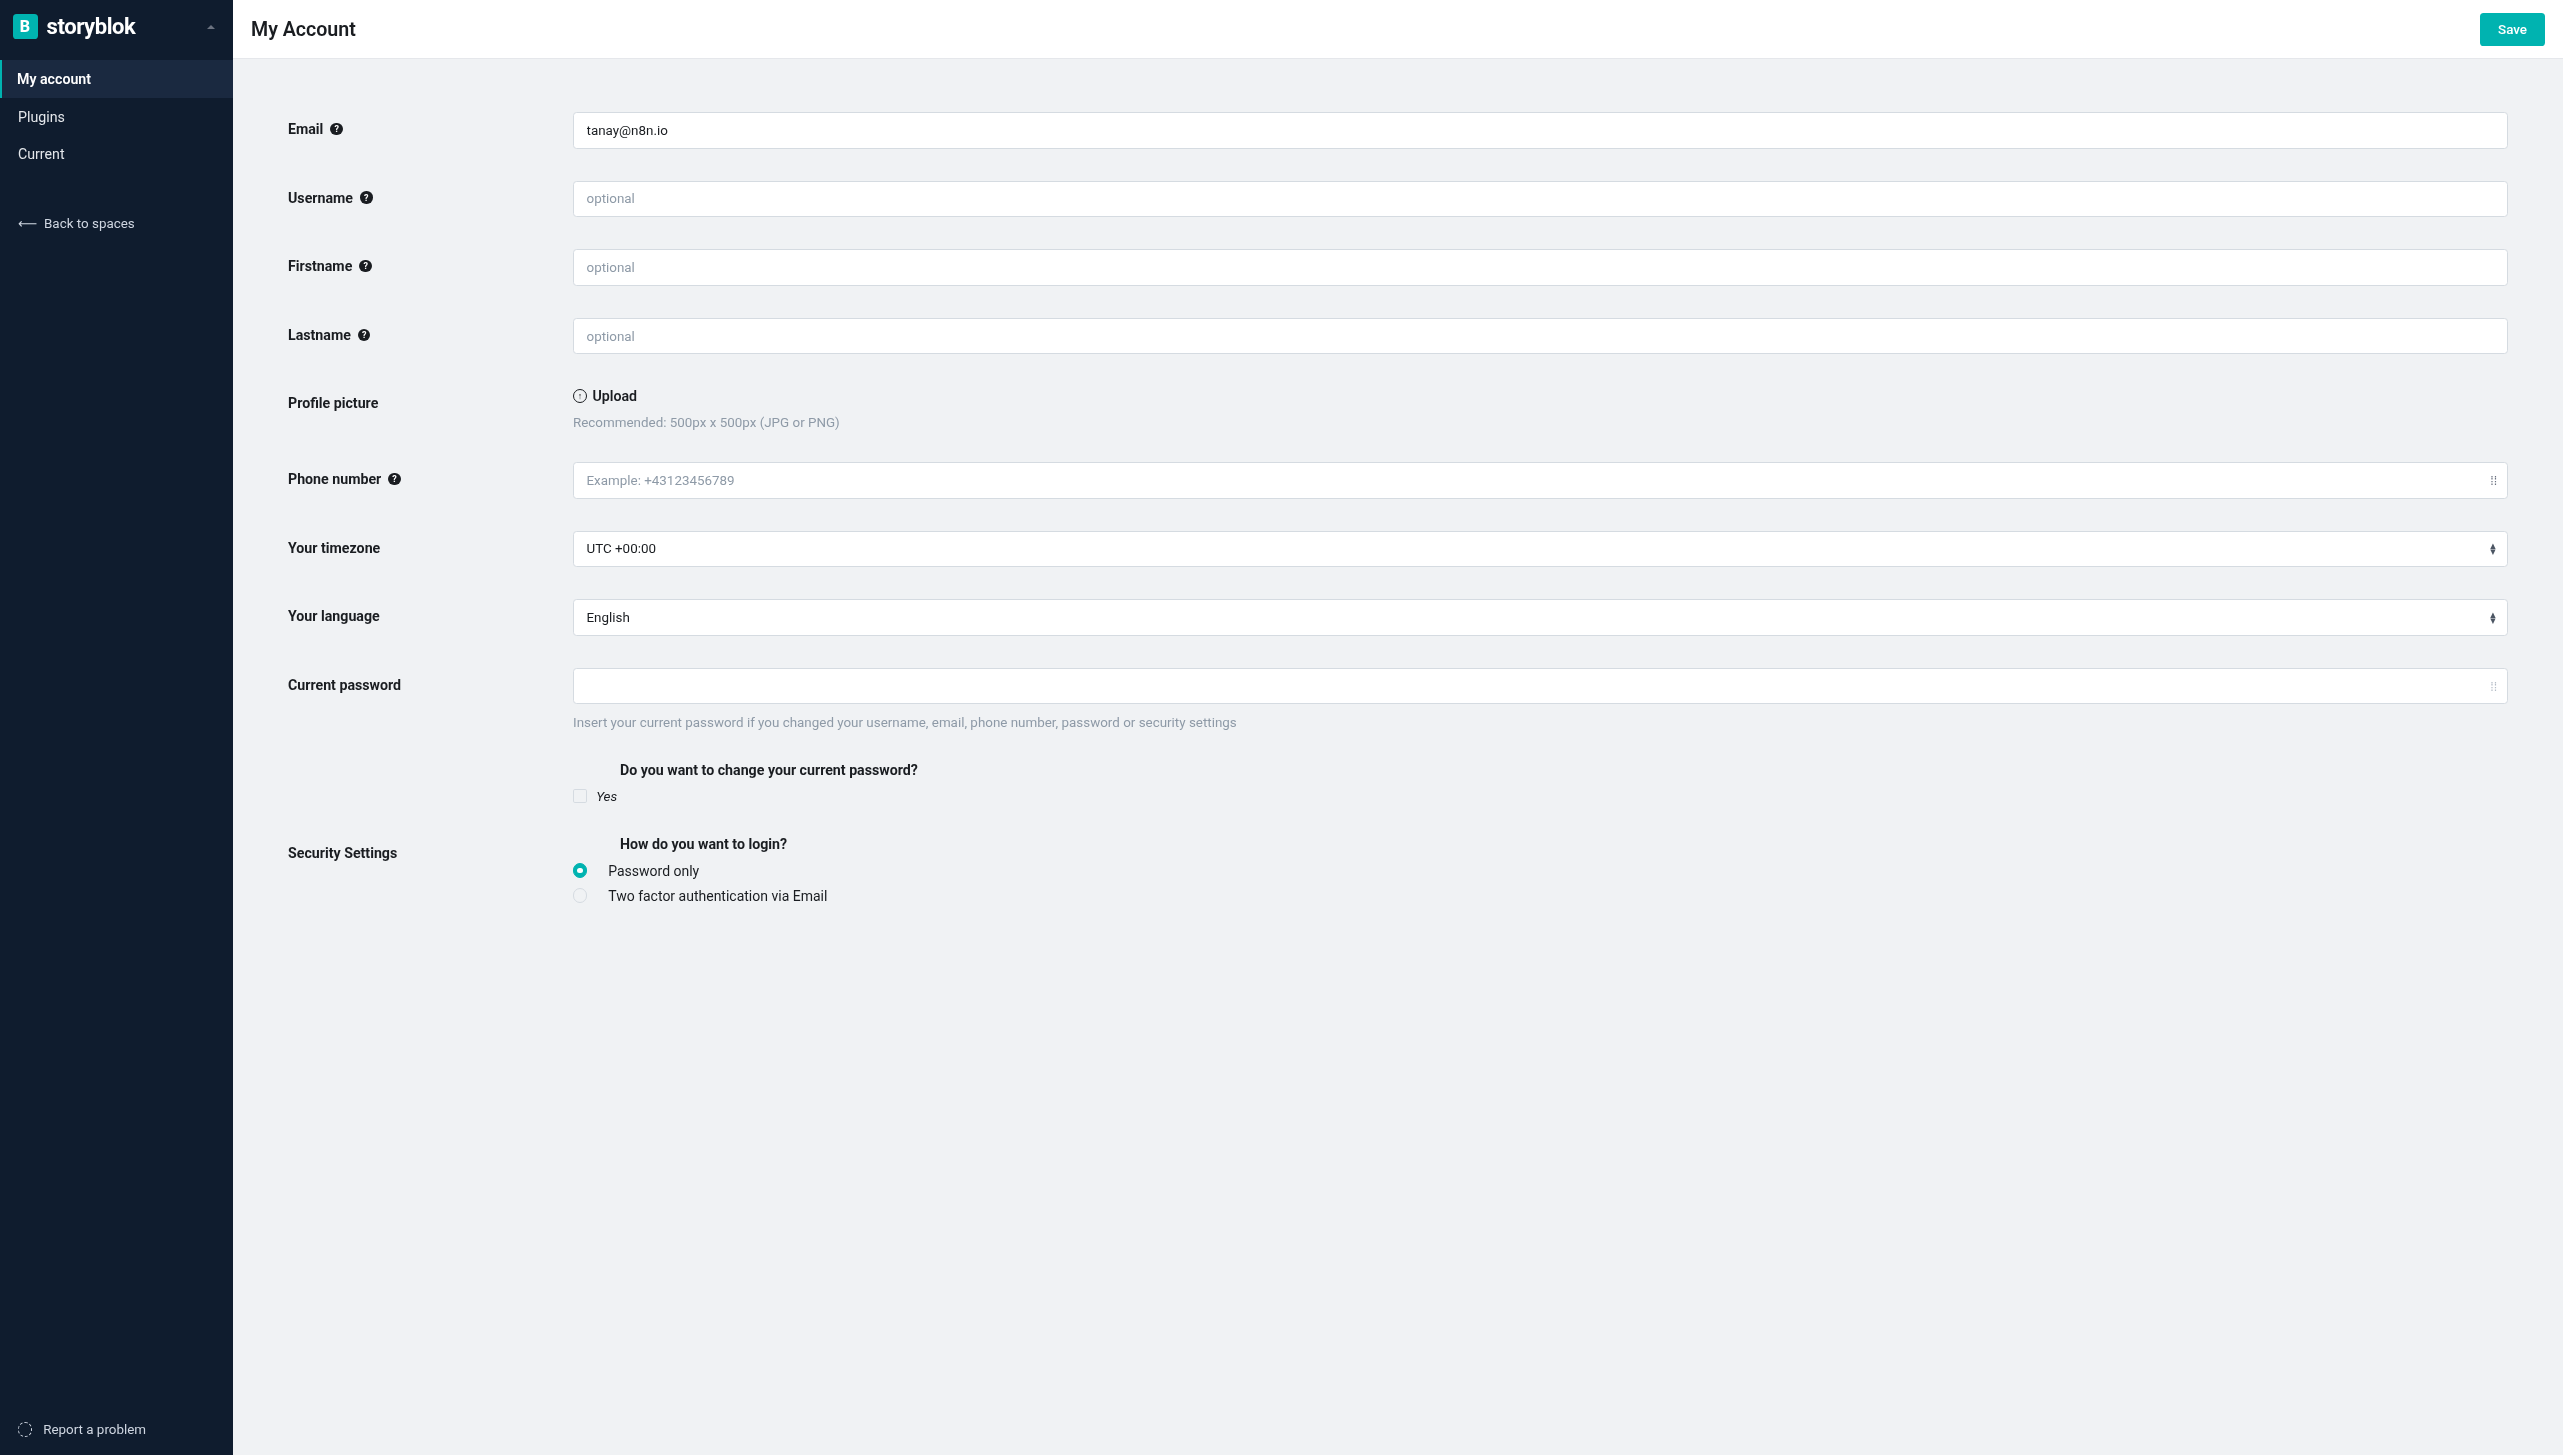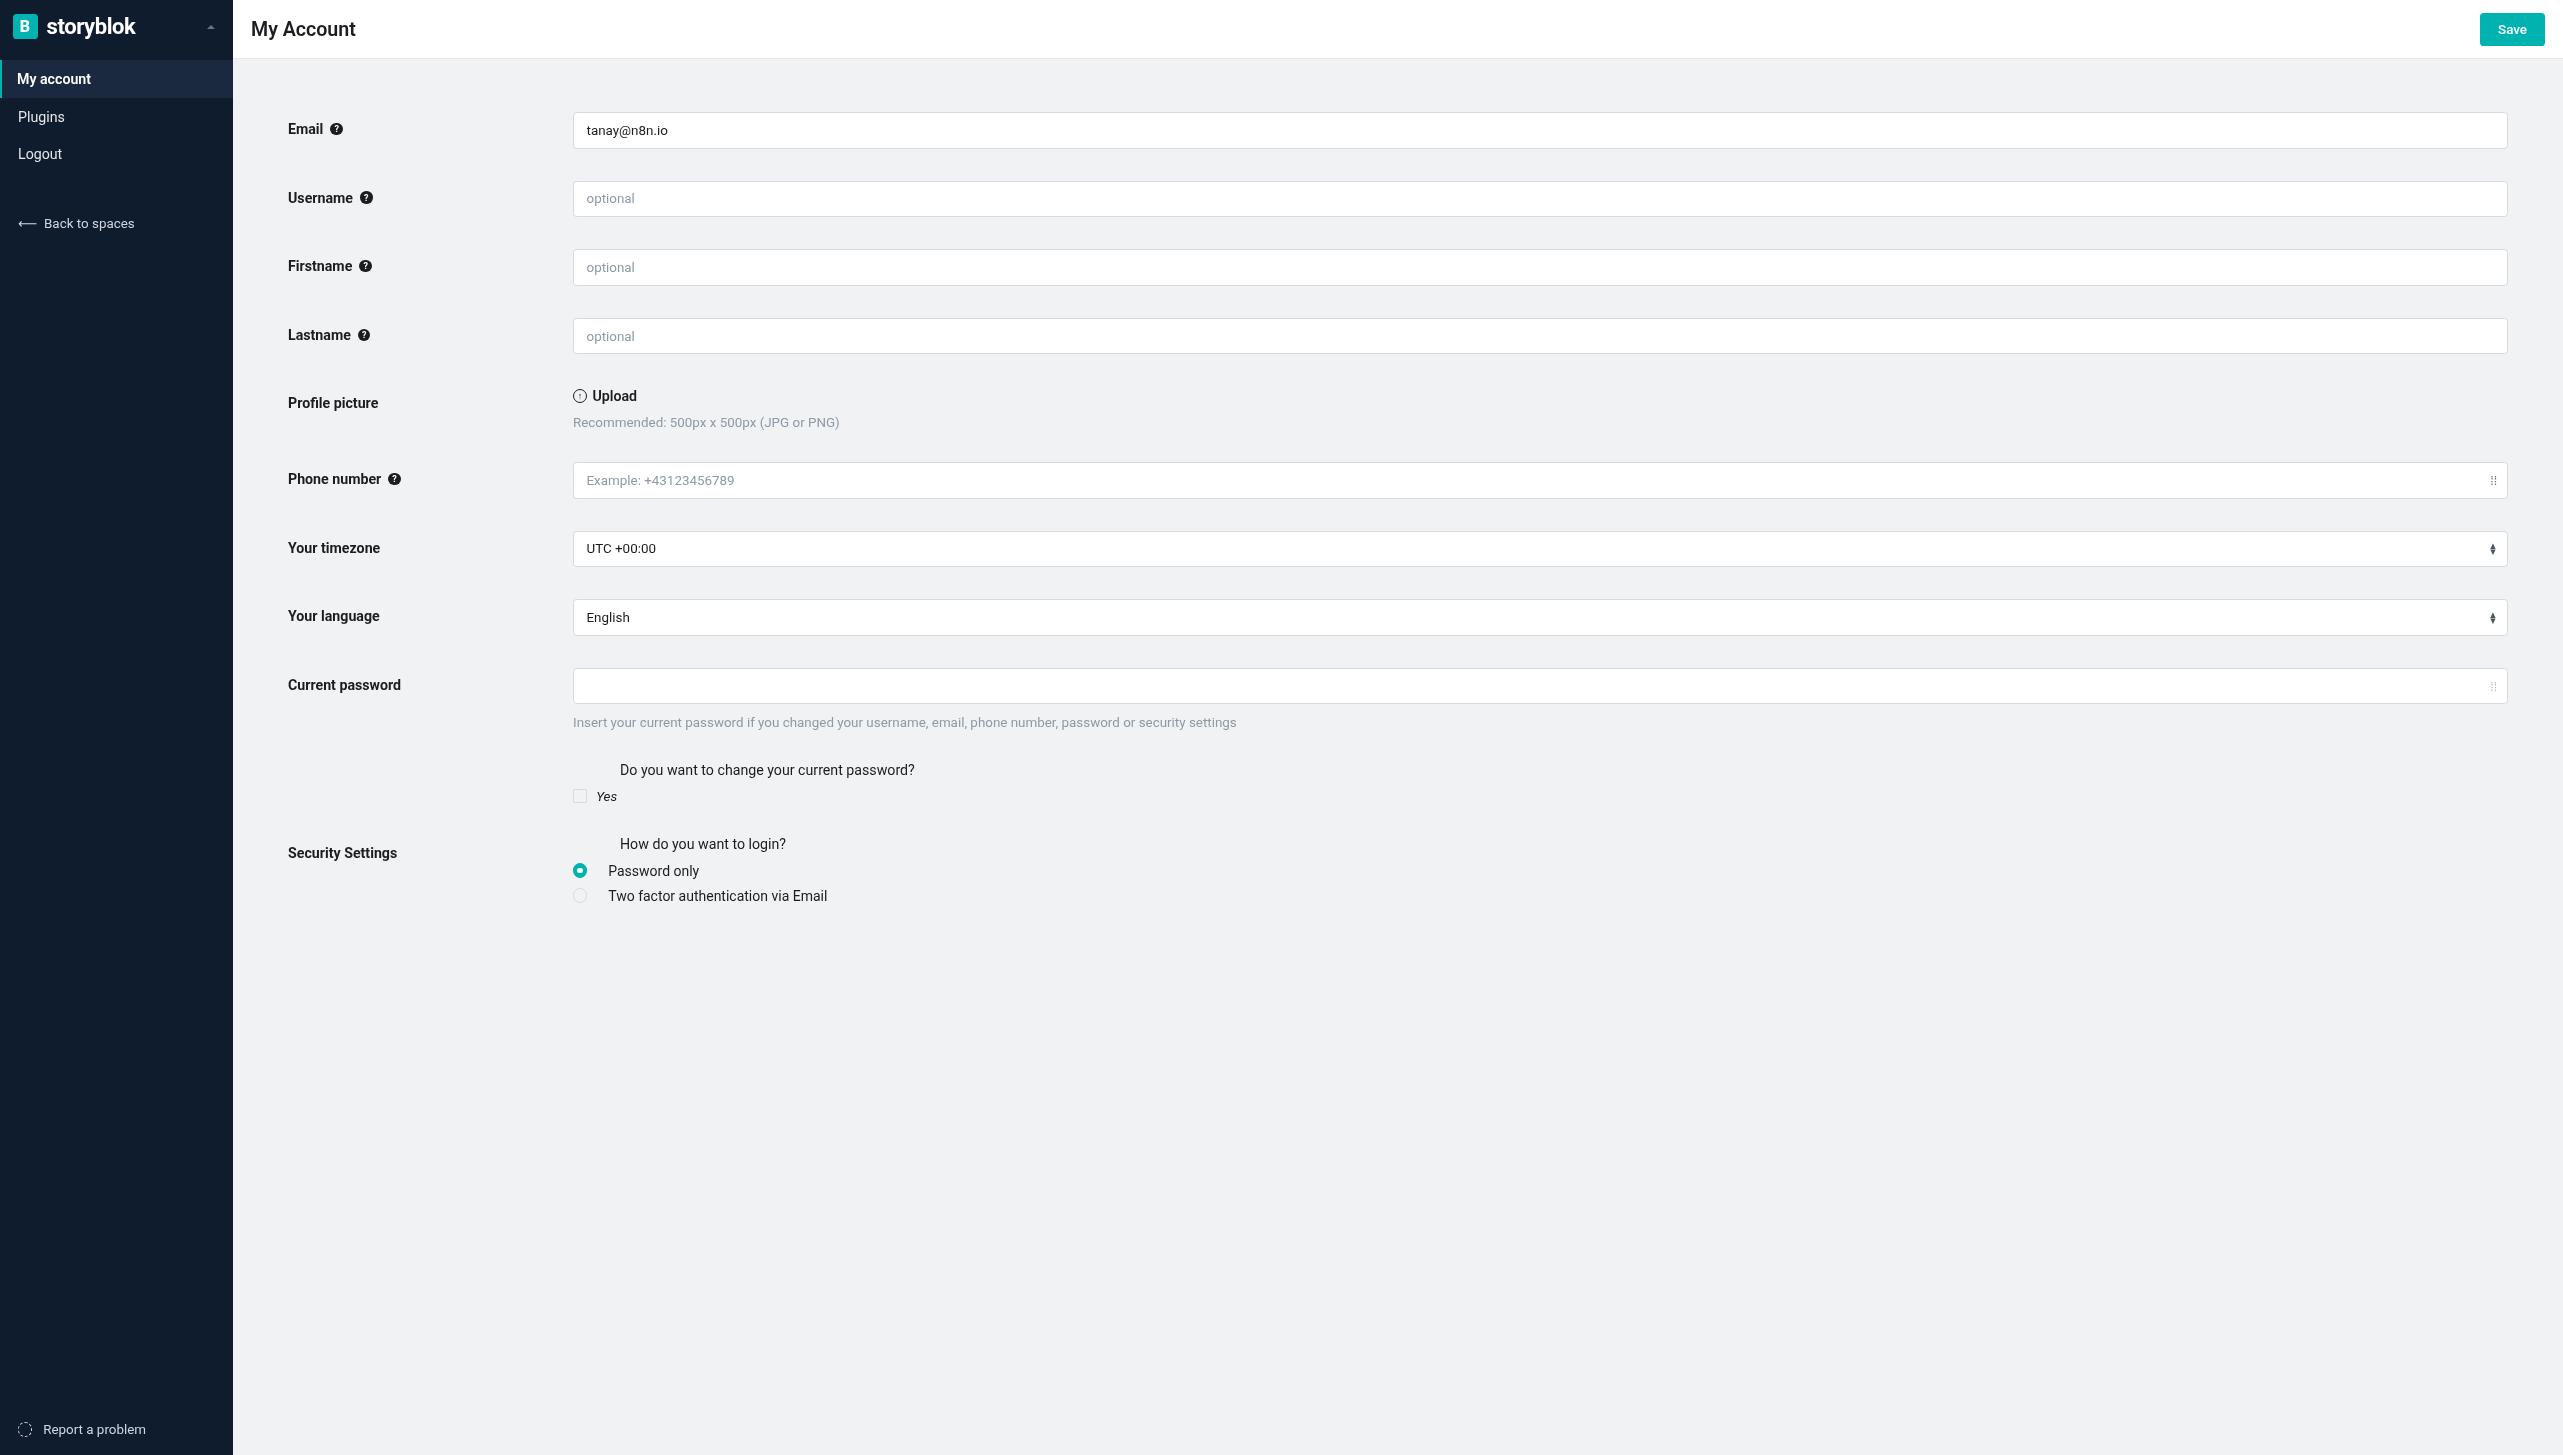--- a/index.html
+++ b/index.html
@@ -227,21 +227,21 @@
       font-size: 9px;
       font-weight: 900;
     }
     .hint-text {
       margin-top: 10.7px;
       font-size: 13.4px;
       color: #8e9aa7;
     }
     .sub-question {
       font-size: 14.2px;
-      font-weight: 400;
+      font-weight: 700;
       color: #1a1d21;
       margin-bottom: 10.7px;
       padding-left: 47px;
     }
     .checkbox-row {
       display: flex;
       align-items: center;
       gap: 9px;
       font-size: 13.4px;
       color: #1a1d21;
@@ -289,21 +289,21 @@
 
 <aside class="sidebar">
   <div class="sidebar-header">
     <div class="logo-box">B</div>
     <div class="logo-text">storyblok</div>
     <div class="caret-up"></div>
   </div>
   <ul class="nav-list">
     <li class="nav-item active">My account</li>
     <li class="nav-item">Plugins</li>
-    <li class="nav-item">Logout</li>
+    <li class="nav-item">Current</li>
   </ul>
   <div class="back-link">
     <span class="arrow">⟵</span>
     <span>Back to spaces</span>
   </div>
   <div class="sidebar-footer">
     <span class="report-icon"></span>
     <span>Report a problem</span>
   </div>
 </aside>

